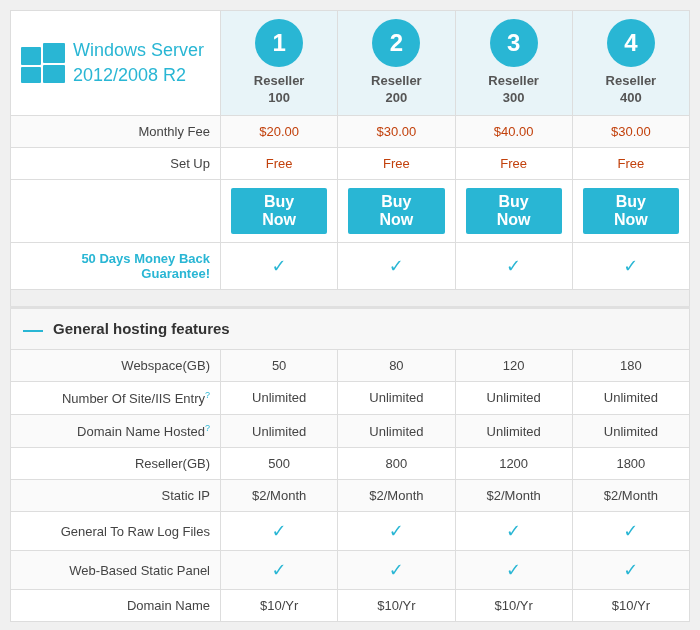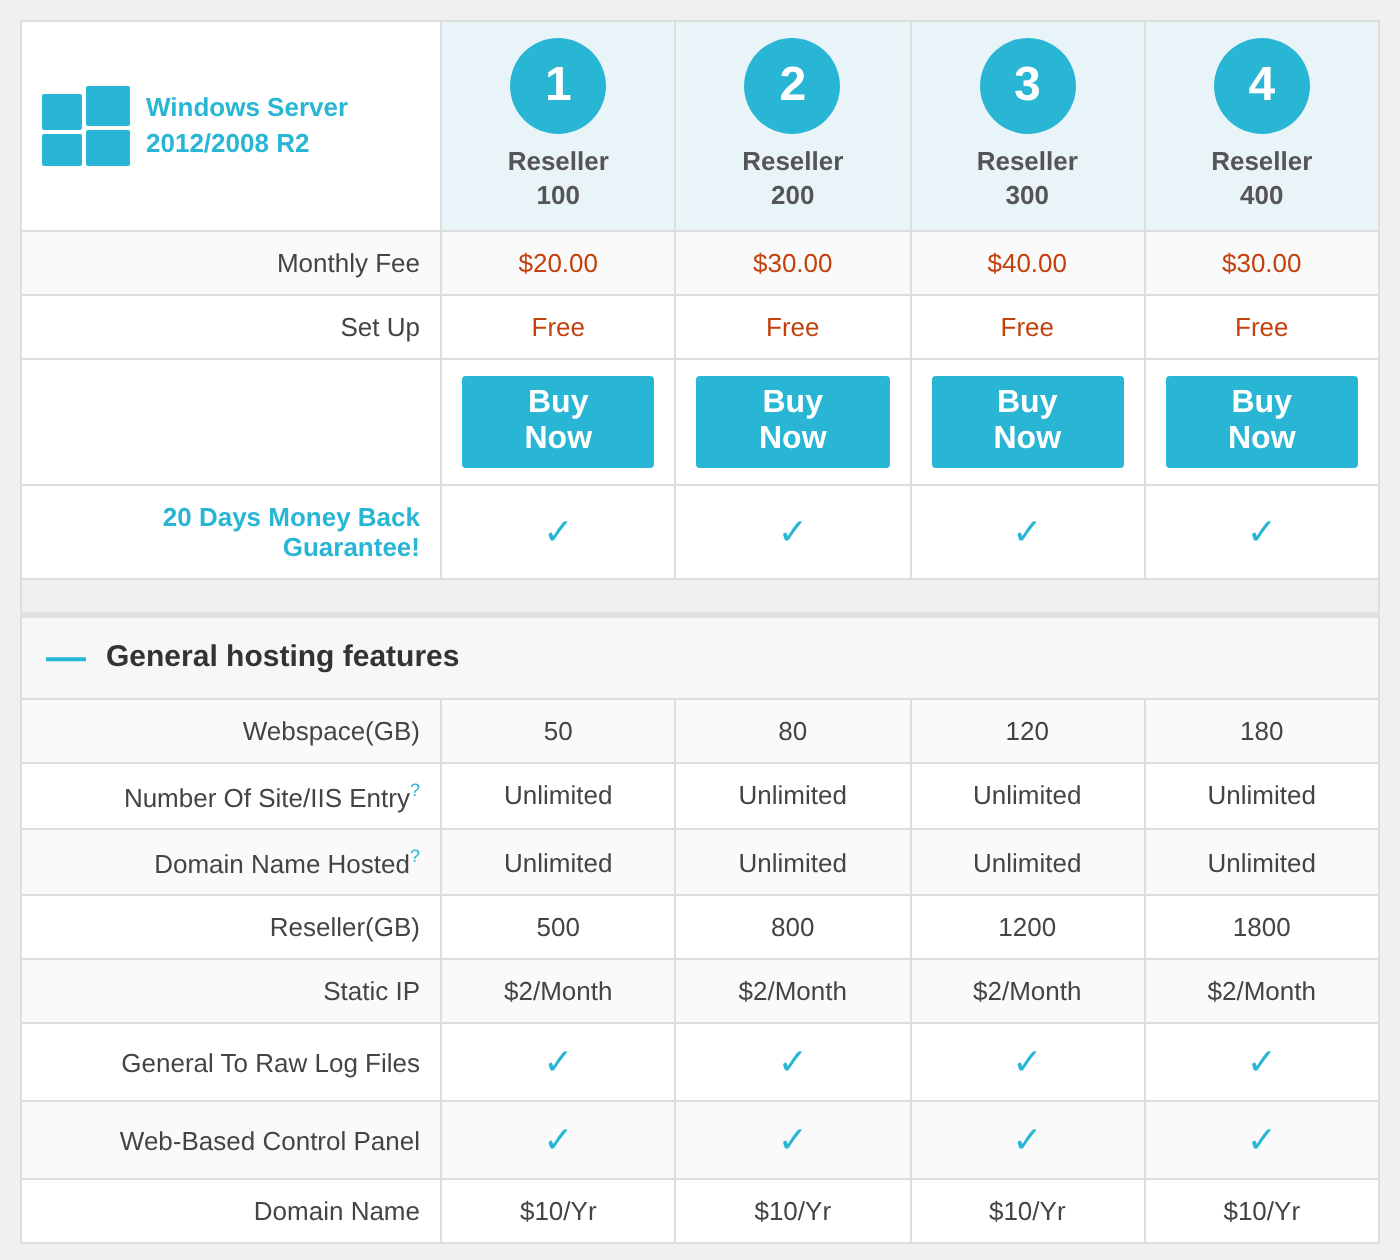--- a/index.html
+++ b/index.html
@@ -61,22 +61,22 @@
       line-height: 1.3;
     }
     .windows-logo {
       width: 44px;
       height: 40px;
       margin-right: 8px;
       flex-shrink: 0;
     }
     .logo-text {
       color: #29b6d4;
-      font-size: 13px;
-      font-weight: bold;
+      font-size: 18px;
+      font-weight: normal;
       line-height: 1.4;
     }
     .logo-container {
       display: flex;
       align-items: center;
     }
     .price-text {
       color: #c2410c;
       font-size: 13px;
     }
@@ -214,21 +214,21 @@
         <td>
           <button class="buy-btn">Buy Now</button>
         </td>
         <td>
           <button class="buy-btn">Buy Now</button>
         </td>
       </tr>
 
       <tr class="alt-row">
         <td>
-          <span class="money-back">20 Days Money Back Guarantee!</span>
+          <span class="money-back">50 Days Money Back Guarantee!</span>
         </td>
         <td><span class="check-icon">✓</span></td>
         <td><span class="check-icon">✓</span></td>
         <td><span class="check-icon">✓</span></td>
         <td><span class="check-icon">✓</span></td>
       </tr>
 
       <tr class="spacer-row">
         <td colspan="5"></td>
       </tr>
@@ -282,21 +282,21 @@
         <td>$2/Month</td>
       </tr>
       <tr class="alt-row">
         <td class="row-label">General To Raw Log Files</td>
         <td><span class="check-icon">✓</span></td>
         <td><span class="check-icon">✓</span></td>
         <td><span class="check-icon">✓</span></td>
         <td><span class="check-icon">✓</span></td>
       </tr>
       <tr class="alt-row">
-        <td class="row-label">Web-Based Control Panel</td>
+        <td class="row-label">Web-Based Static Panel</td>
         <td><span class="check-icon">✓</span></td>
         <td><span class="check-icon">✓</span></td>
         <td><span class="check-icon">✓</span></td>
         <td><span class="check-icon">✓</span></td>
       </tr>
       <tr class="alt-row">
         <td class="row-label">Domain Name</td>
         <td>$10/Yr</td>
         <td>$10/Yr</td>
         <td>$10/Yr</td>

